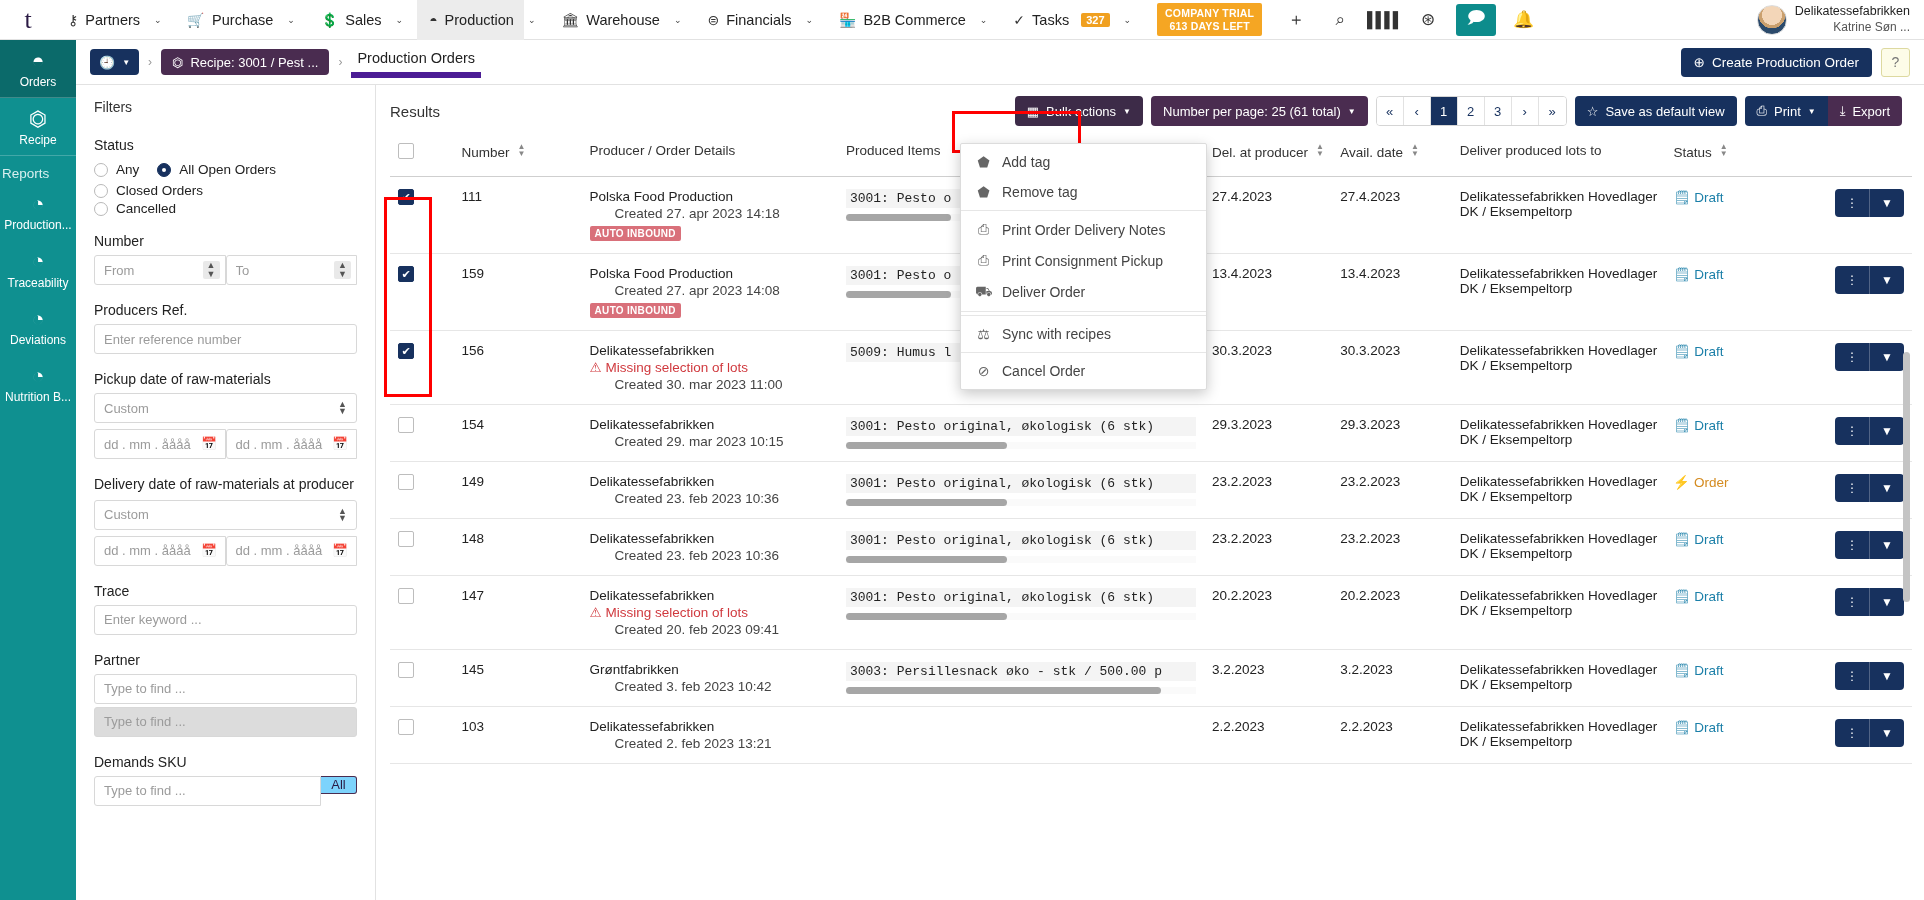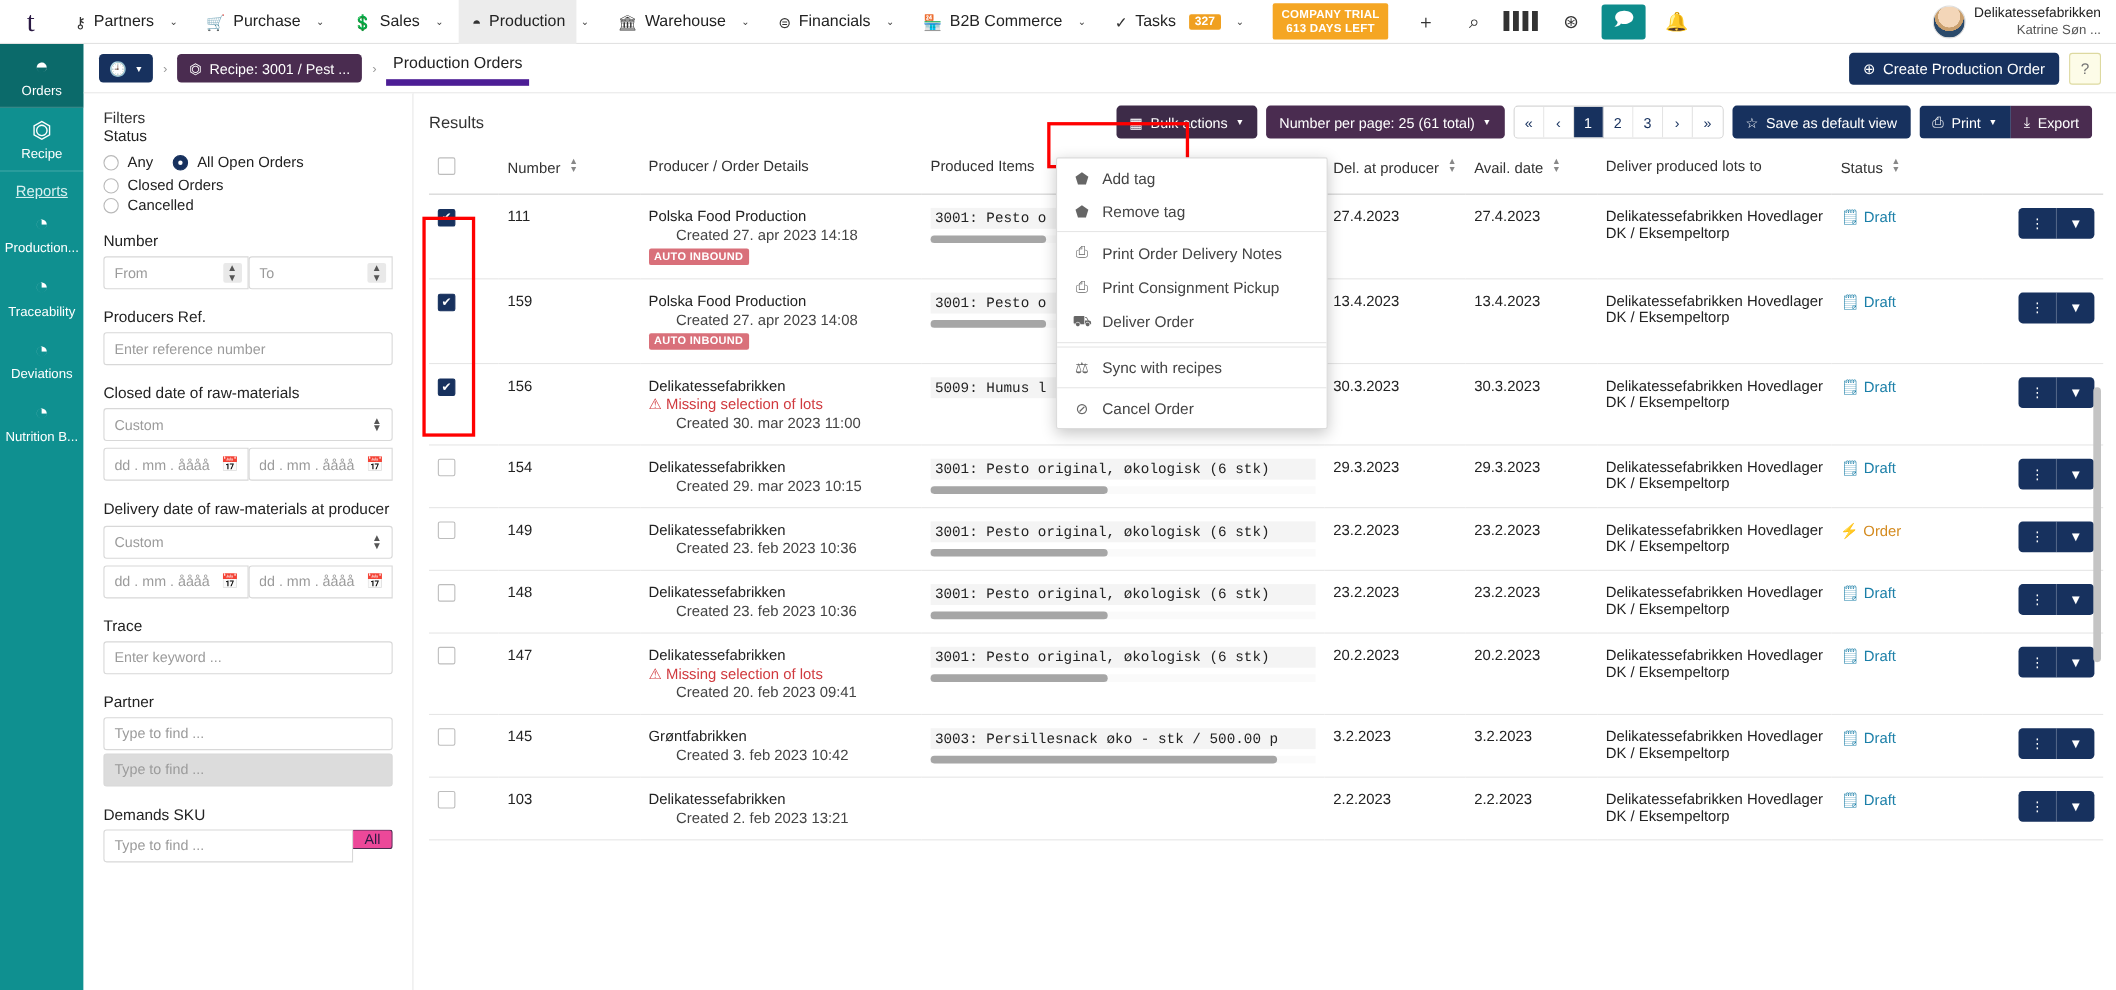--- a/index.html
+++ b/index.html
@@ -59,21 +59,21 @@
     position: absolute; top: 40px; left: 0; width: 76px; height: 860px;
     background: #0f9090; color: #fff;
   }
   .rail-item {
     padding: 9px 2px 8px; text-align: center; cursor: pointer;
     border-bottom: 1px solid rgba(255,255,255,.22);
   }
   .rail-item.sel { background: #0b6a6a; }
   .rail-item .ri { font-size: 21px; display: block; line-height: 1.15; }
   .rail-item .rl { font-size: 12px; display: block; margin-top: 2px; white-space: nowrap; overflow: hidden; }
-  .rail-head { padding: 10px 2px 2px; text-align: center; font-size: 13.5px; color: #d9f0f0; text-decoration: underline; }
+  .rail-head { padding: 10px 2px 2px; font-size: 13.5px; color: #d9f0f0; }
 
   
   .crumbbar {
     position: absolute; top: 40px; left: 76px; width: 1848px; height: 45px;
     background: #fff; border-bottom: 1px solid #e2e2e2;
     display: flex; align-items: center; padding: 0 14px;
   }
   .btn-hist {
     background: #17315e; color: #fff; border-radius: 4px; height: 26px;
     display: flex; align-items: center; gap: 7px; padding: 0 9px; font-size: 13px; cursor: pointer;
@@ -98,21 +98,21 @@
     border-radius: 3px; margin-left: 9px; display: flex; align-items: center; justify-content: center;
     color: #777; font-size: 14px; cursor: pointer;
   }
 
   
   .filters {
     position: absolute; top: 85px; left: 76px; width: 300px; height: 815px;
     background: #fff; border-right: 1px solid #e2e2e2; padding: 14px 18px 0 18px;
     overflow: hidden;
   }
-  .ftitle { font-size: 14px; color: #333; }
+  .ftitle { font-size: 14px; color: #333; margin-bottom: 22px; }
   .flabel { font-size: 14px; color: #222; margin: 0 0 6px; }
   .flabel.sp { margin-top: 17px; }
   .radio-row { display: flex; align-items: center; gap: 8px; margin: 3px 0; cursor: pointer; }
   .radio {
     width: 14px; height: 14px; border-radius: 50%; border: 1px solid #b9b9b9; background: #fff;
     flex: 0 0 auto; position: relative;
   }
   .radio.on { border-color: #17315e; background: #17315e; }
   .radio.on::after {
     content: ""; position: absolute; left: 4px; top: 4px; width: 4px; height: 4px;
@@ -138,21 +138,21 @@
   }
   .selectbox { position: relative; }
   .selectbox .arrow {
     position: absolute; right: 10px; top: 8px; font-size: 9px; color: #555; line-height: 7px;
   }
   .calico { position: absolute; right: 8px; top: 7px; font-size: 13px; color: #666; }
   .sku-row { display: flex; }
   .sku-row .inp { border-radius: 3px 0 0 3px; }
   .btn-all {
     width: 42px; height: 18px; border: 1px solid #4a2c50; border-left: none;
-    border-radius: 0 3px 3px 0; background: #ec4899; color: #2b1a44; font-size: 13px;
+    border-radius: 0 3px 3px 0; background: #7dd3fc; color: #2b1a44; font-size: 13px;
     display: flex; align-items: center; justify-content: center; cursor: pointer;
   }
 
   
   .results { position: absolute; top: 85px; left: 376px; width: 1548px; height: 815px; background: #fff; }
   .resbar { display: flex; align-items: center; height: 52px; padding: 0 22px 0 14px; }
   .restitle { font-size: 15px; color: #333; }
   .toolbar { margin-left: auto; display: flex; align-items: center; gap: 8px; }
   .b {
     height: 30px; display: flex; align-items: center; gap: 7px; padding: 0 12px;
@@ -387,21 +387,21 @@
       </div>
       <div class="spinbox">
         <input class="inp" placeholder="To" style="">
         <div class="spin">▲<br>▼</div>
       </div>
     </div>
 
     <div class="flabel sp">Producers Ref.</div>
     <input class="inp" placeholder="Enter reference number" style="">
 
-    <div class="flabel sp">Closed date of raw-materials</div>
+    <div class="flabel sp">Pickup date of raw-materials</div>
     <div class="selectbox">
       <input class="inp" placeholder="Custom" style="">
       <span class="arrow">▲<br>▼</span>
     </div>
     <div class="row2" style="margin-top:6px;">
       <div class="spinbox">
         <input class="inp" placeholder="dd . mm . åååå" style="">
         <span class="calico">📅</span>
       </div>
       <div class="spinbox">

